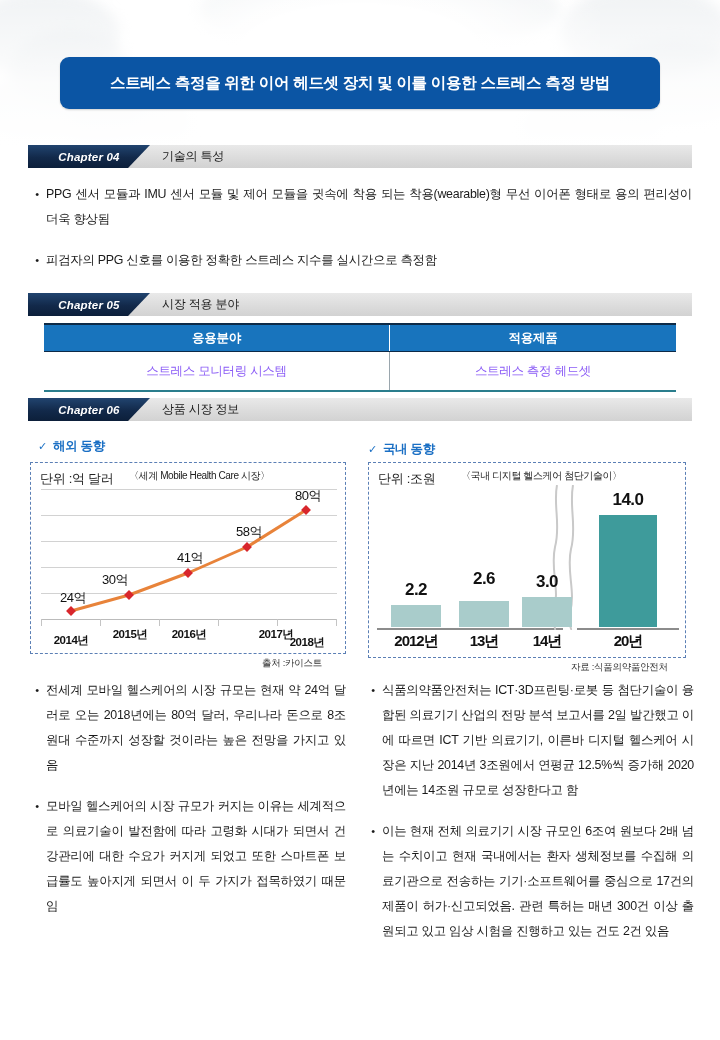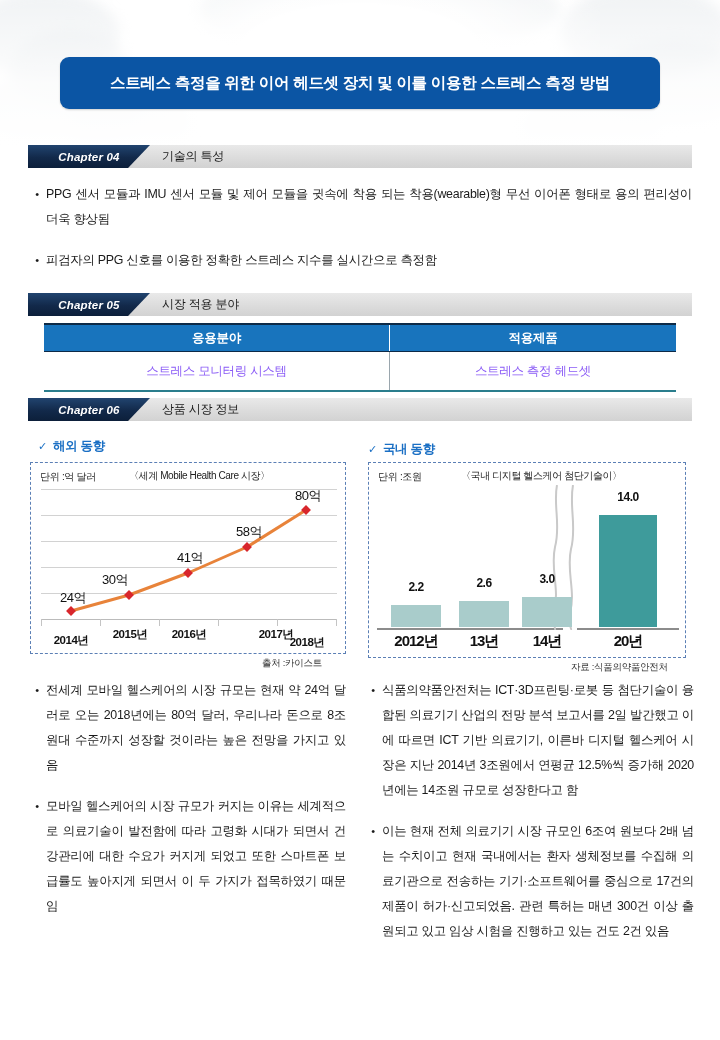--- a/index.html
+++ b/index.html
@@ -160,21 +160,21 @@
 
   
   .chart-box {
     position: absolute;
     border: 1px dashed #5b7fb5;
     background: #ffffff;
     box-sizing: border-box;
   }
   .chart-unit {
     position: absolute;
-    font-size: 10px;
+    font-size: 13px;
     color: #222;
     letter-spacing: -.3px;
   }
   .chart-caption {
     position: absolute;
     font-size: 10px;
     color: #222;
     letter-spacing: -.4px;
     white-space: nowrap;
   }
@@ -228,21 +228,21 @@
     transform: translate(-50%, -50%) rotate(45deg);
   }
 
   
   .bar {
     position: absolute;
     bottom: 0;
   }
   .bar-value {
     position: absolute;
-    font-size: 12px;
+    font-size: 17px;
     font-weight: bold;
     color: #111;
     transform: translateX(-50%);
     letter-spacing: -.5px;
     white-space: nowrap;
   }
   .bar-cat {
     position: absolute;
     font-size: 15px;
     font-weight: bold;
@@ -382,21 +382,21 @@
     <path d="M10,0 C6,20 14,40 8,62 C3,84 13,104 7,126 C4,138 9,142 8,145" fill="none" stroke="#c9c9c9" stroke-width="2"></path>
     <path d="M26,0 C22,22 30,42 24,64 C19,86 29,106 23,128 C20,139 25,143 24,145" fill="none" stroke="#c9c9c9" stroke-width="2"></path>
   </svg>
 
   <div class="bar" style="left:22px;  width:50px;  height:22px; bottom:30px; background:#a9cccb;"></div>
   <div class="bar" style="left:90px;  width:50px;  height:26px; bottom:30px; background:#a9cccb;"></div>
   <div class="bar" style="left:153px; width:50px;  height:30px; bottom:30px; background:#a9cccb;"></div>
   <div class="bar" style="left:230px; width:58px;  height:112px; bottom:30px; background:#3e9b9b;"></div>
 
   <div class="bar-value" style="left:47px;  top:117px;">2.2</div>
-  <div class="bar-value" style="left:115px; top:113px;text-align:right;">2.6</div>
+  <div class="bar-value" style="left:115px; top:106px;text-align:right;">2.6</div>
   <div class="bar-value" style="left:178px; top:109px;">3.0</div>
   <div class="bar-value" style="left:259px; top:27px;">14.0</div>
 
   <div class="bar-cat" style="left:47px;  top:169px;">2012년</div>
   <div class="bar-cat" style="left:115px; top:169px;">13년</div>
   <div class="bar-cat" style="left:178px; top:169px;">14년</div>
   <div class="bar-cat" style="left:259px; top:169px;">20년</div>
 </div>
 <div class="chart-source" style="left:571px; top:661px;">자료 :식품의약품안전처</div>
 

